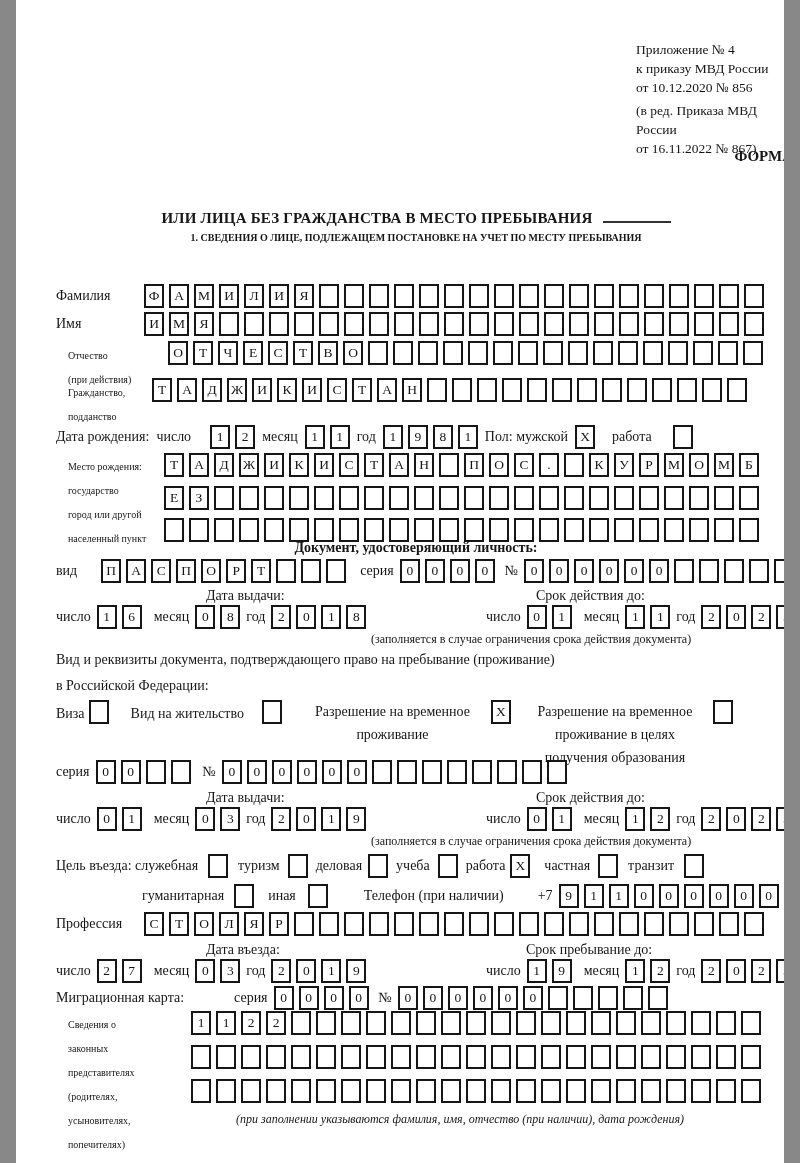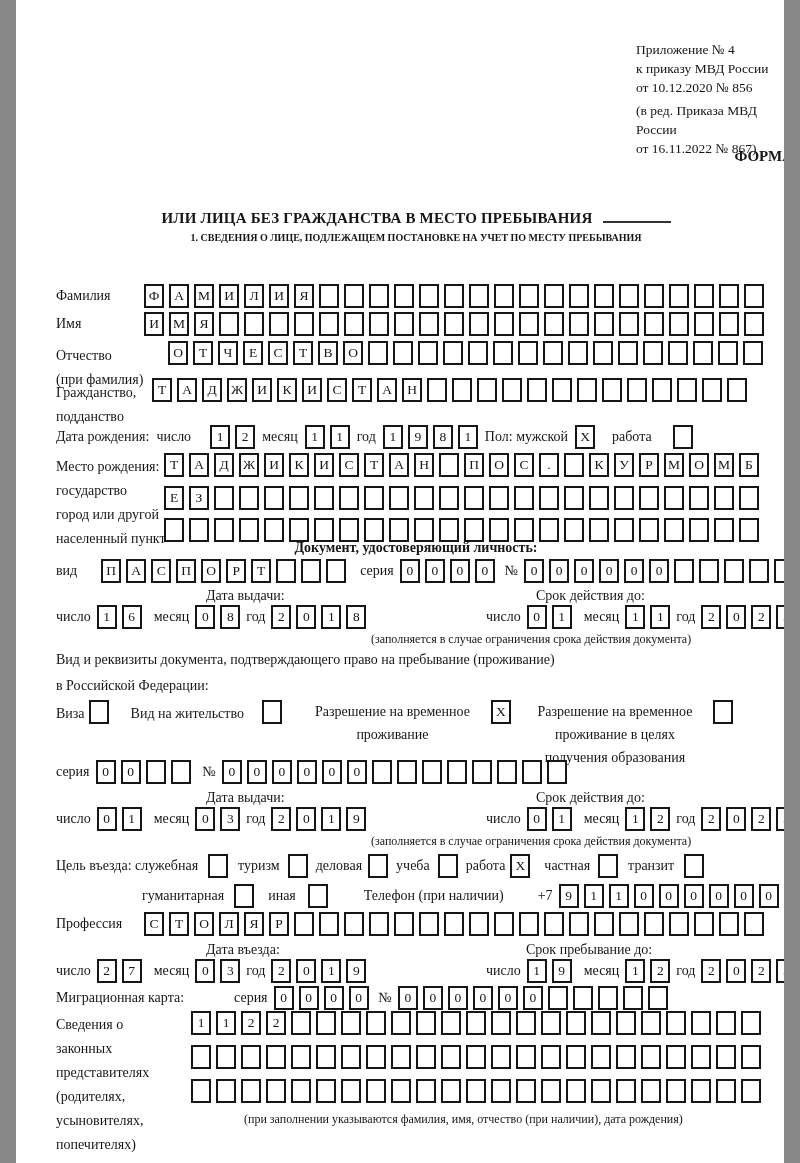--- a/index.html
+++ b/index.html
@@ -13,21 +13,21 @@
   .cbox{box-sizing:border-box;flex:0 0 20px;width:20px;height:24px;border:2px solid #161616;
         display:flex;align-items:center;justify-content:center;
         font-size:13.5px;font-family:"Liberation Serif","DejaVu Serif",serif;background:#fff;}
   .inline-row{display:flex;align-items:flex-start;}
   .inline-row .lbl{margin-top:4px;}
   .center{width:800px;text-align:center;left:0;}
   .hdr{font-size:13.5px;line-height:19px;}
   .title{font-size:15px;font-weight:bold;letter-spacing:.2px;}
   .opt-label{font-size:14px;line-height:23px;text-align:center;}
   .underline-slot{display:inline-block;width:68px;border-bottom:2px solid #333;height:14px;margin-left:10px;}
-  .stacked div{font-size:14px;line-height:24px;white-space:nowrap;}
+  .stacked div{font-size:10px;line-height:24px;white-space:nowrap;margin-left:12px;}
 </style>
 </head>
 <body>
 
 <div id="page">
 
   <div class="abs hdr" style="left:620px;top:40px;">
     <div>Приложение № 4</div>
     <div>к приказу МВД России</div>
     <div>от 10.12.2020 № 856</div>
@@ -95,21 +95,21 @@
       <span class="cbox"></span>
       <span class="cbox"></span>
       <span class="cbox"></span>
       <span class="cbox"></span>
       <span class="cbox"></span>
       <span class="cbox"></span>
     </div>
 
   <div class="abs stacked" style="left:40px;top:344px;">
     <div>Отчество</div>
-    <div>(при фамилия)</div>
+    <div>(при действия)</div>
   </div>
   <div class="abs boxes" style="left:152px;top:341px;">
       <span class="cbox">О</span>
       <span class="cbox">Т</span>
       <span class="cbox">Ч</span>
       <span class="cbox">Е</span>
       <span class="cbox">С</span>
       <span class="cbox">Т</span>
       <span class="cbox">В</span>
       <span class="cbox">О</span>
@@ -686,15 +686,15 @@
       <span class="cbox"></span>
       <span class="cbox"></span>
       <span class="cbox"></span>
       <span class="cbox"></span>
       <span class="cbox"></span>
       <span class="cbox"></span>
       <span class="cbox"></span>
       <span class="cbox"></span>
     </div>
 
-  <div class="abs lbl-sm" style="left:228px;top:1112px;">(при заполнении указываются фамилия, имя, отчество (при наличии), дата рождения)</div>
+  <div class="abs lbl-sm" style="left:220px;top:1112px;font-style:italic;">(при заполнении указываются фамилия, имя, отчество (при наличии), дата рождения)</div>
 
 </div>
 
 </body></html>

